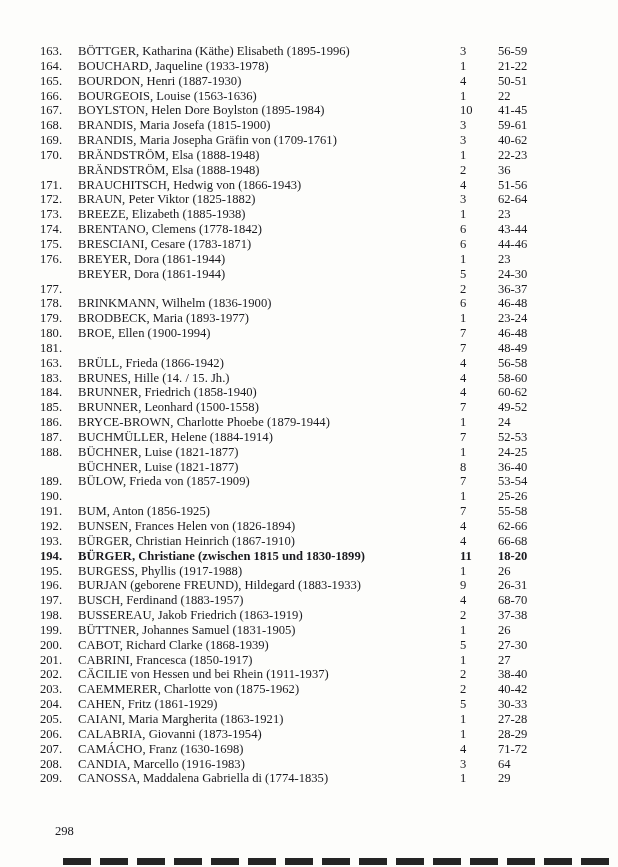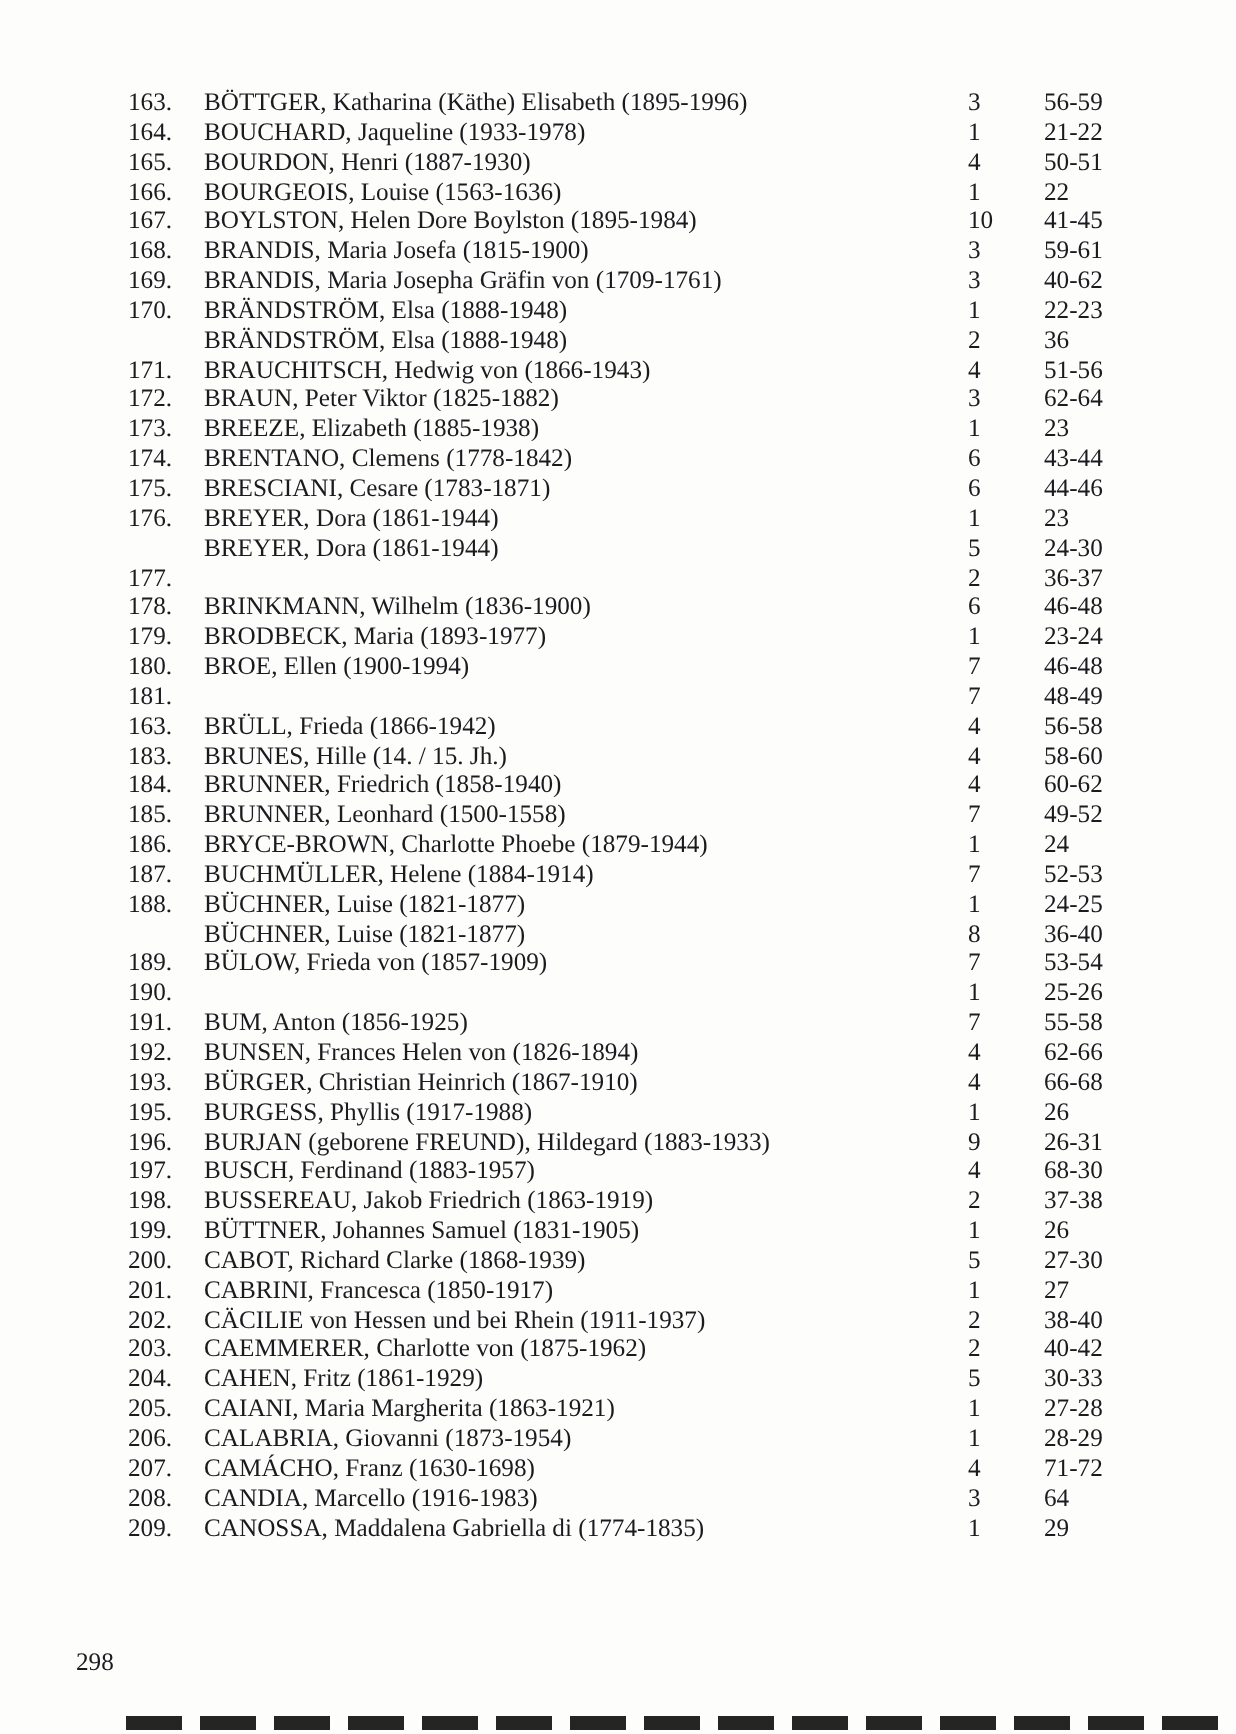--- a/index.html
+++ b/index.html
@@ -18,31 +18,30 @@
   .rows {
     position: absolute;
     top: 44px; left: 0; right: 0;
   }
   .row {
     position: relative;
     height: 14.85px;
     font-size: 12.6px;
     line-height: 14.85px;
     white-space: nowrap;
-    margin-left: 24px;
   }
   .row.bold { font-weight: bold; }
   .row span { position: absolute; top: 0; white-space: nowrap; }
   .c-num   { left: 40px;  }
   .c-name  { left: 78px;  }
   .c-count { left: 460px; }
   .c-pages { left: 498px; }
   .footer-page-number {
     position: absolute;
-    left: 38px; top: 824px;
+    left: 55px; top: 824px;
     font-size: 12.6px;
     line-height: 15px;
   }
   .scan-edge {
     position: absolute;
     left: 63px; right: 0;
     top: 858px; height: 7px;
     background: repeating-linear-gradient(
       90deg,
       #121212 0px, #121212 28px,
@@ -285,40 +284,46 @@
     <span class="c-pages">62-66</span>
   </div>
 
   <div class="row">
     <span class="c-num">193.</span>
     <span class="c-name">BÜRGER, Christian Heinrich (1867-1910)</span>
     <span class="c-count">4</span>
     <span class="c-pages">66-68</span>
   </div>
 
+  <div class="row bold">
+    <span class="c-num">194.</span>
+    <span class="c-name">BÜRGER, Christiane (zwischen 1815 und 1830-1899)</span>
+    <span class="c-count">11</span>
+    <span class="c-pages">18-20</span>
+  </div>
 
   <div class="row">
     <span class="c-num">195.</span>
     <span class="c-name">BURGESS, Phyllis (1917-1988)</span>
     <span class="c-count">1</span>
     <span class="c-pages">26</span>
   </div>
 
   <div class="row">
     <span class="c-num">196.</span>
     <span class="c-name">BURJAN (geborene FREUND), Hildegard (1883-1933)</span>
     <span class="c-count">9</span>
     <span class="c-pages">26-31</span>
   </div>
 
   <div class="row">
     <span class="c-num">197.</span>
     <span class="c-name">BUSCH, Ferdinand (1883-1957)</span>
     <span class="c-count">4</span>
-    <span class="c-pages">68-30</span>
+    <span class="c-pages">68-70</span>
   </div>
 
   <div class="row">
     <span class="c-num">198.</span>
     <span class="c-name">BUSSEREAU, Jakob Friedrich (1863-1919)</span>
     <span class="c-count">2</span>
     <span class="c-pages">37-38</span>
   </div>
 
   <div class="row">

